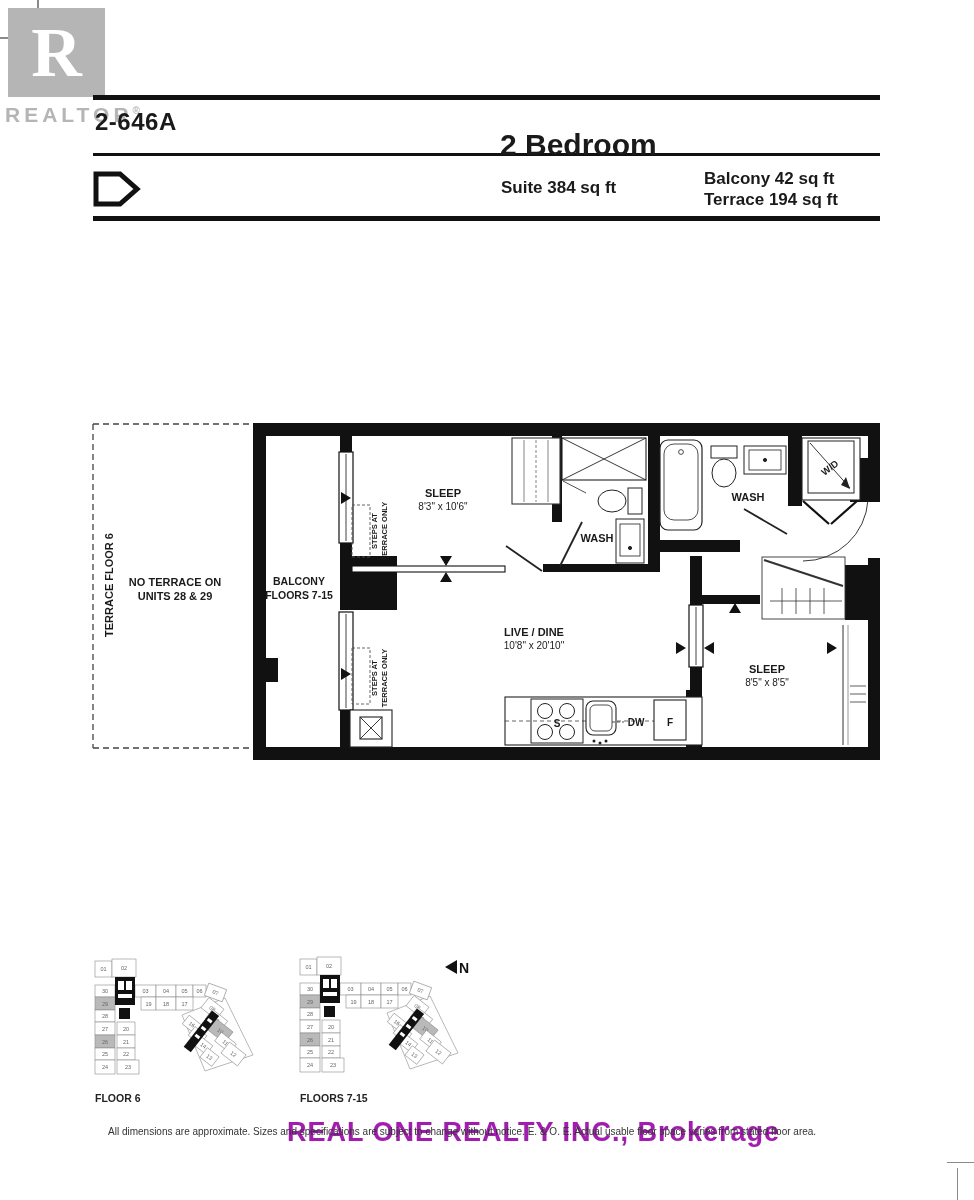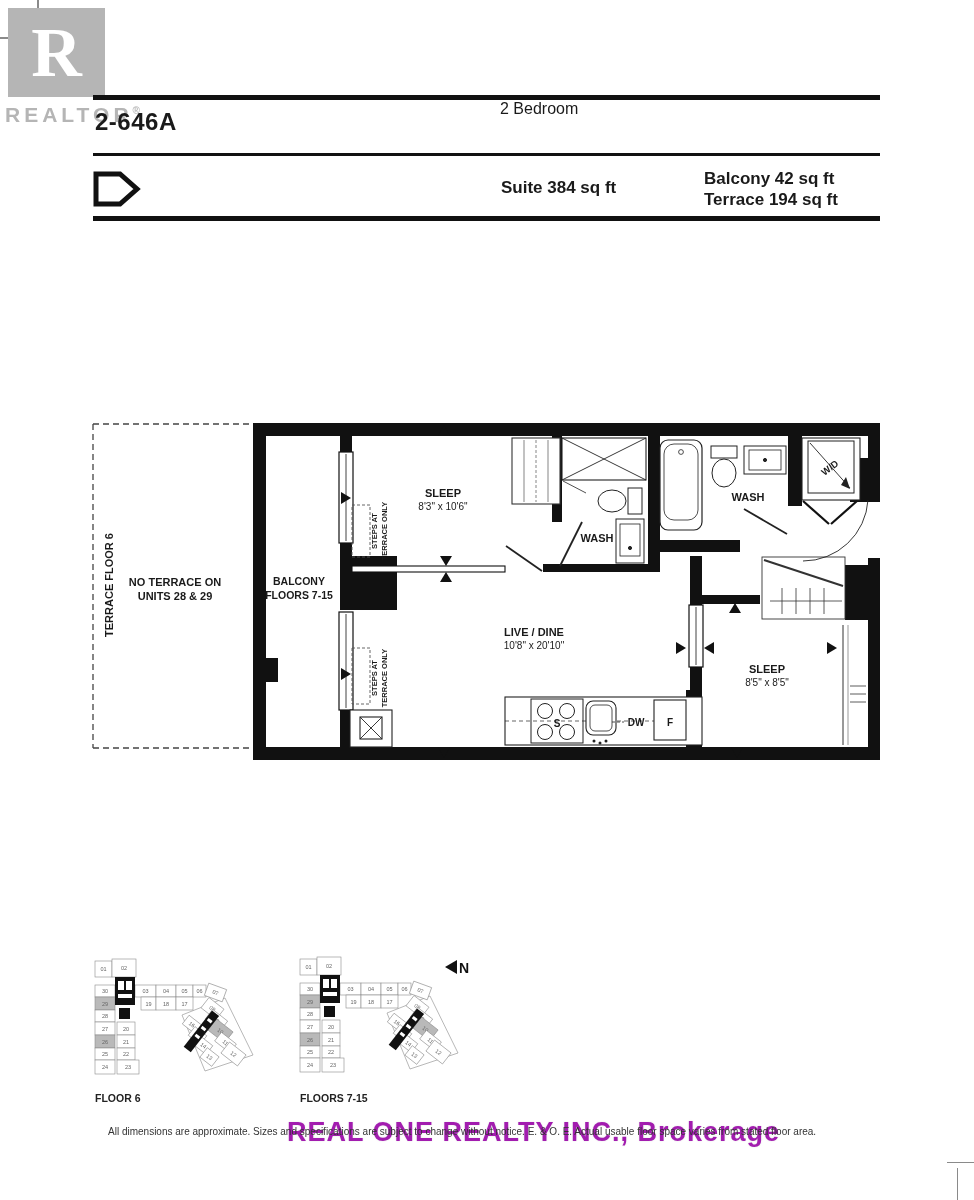--- a/index.html
+++ b/index.html
@@ -10,21 +10,21 @@
   .logo-box{left:8px;top:8px;width:97px;height:89px;background:#b5b5b5;
             display:flex;align-items:center;justify-content:center;}
   .logo-r{font-family:"Liberation Serif", serif;font-weight:bold;font-size:70px;
           color:#fff;line-height:1;}
   .logo-brand{left:5px;top:103px;font-size:21px;letter-spacing:4px;color:#b5b5b5;
               font-weight:bold;}
   .logo-reg{font-size:10px;vertical-align:super;letter-spacing:0;}
   .cropmark{background:#8a8a8a;}
   .rule{background:#111;}
   .title{left:95px;top:108px;font-size:24px;font-weight:bold;letter-spacing:0.5px;}
-  .unit-type{left:500px;top:100px;font-size:16px;font-weight:normal;}
+  .unit-type{left:500px;top:128px;font-size:30px;font-weight:bold;}
   .suite-area{left:501px;top:178px;font-size:17px;font-weight:bold;}
   .balc-area{left:704px;top:169px;font-size:17px;font-weight:bold;}
   .terr-area{left:704px;top:190px;font-size:17px;font-weight:bold;}
   
   .keyplan{position:absolute;}
   .kp-label{font-size:10.5px;font-weight:bold;fill:#222;}
   
   .watermark{left:287px;top:1117px;font-size:27px;color:#a21caf;letter-spacing:1px;
              text-shadow:0 0 2px #e3e3e3;white-space:nowrap;font-weight:bold;}
   .disclaimer{left:95px;top:1126px;font-size:10px;color:#333;white-space:nowrap;margin-left:13px;}

